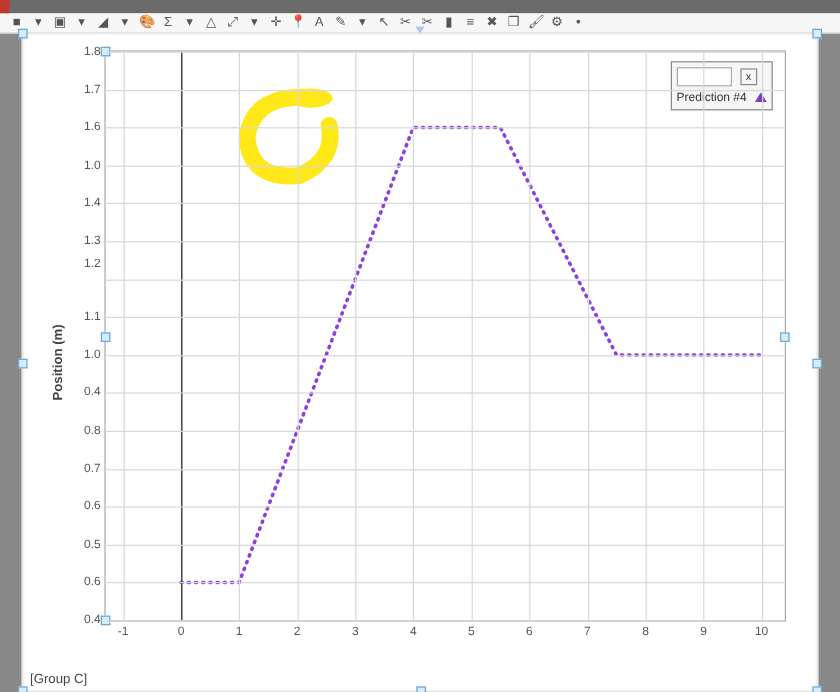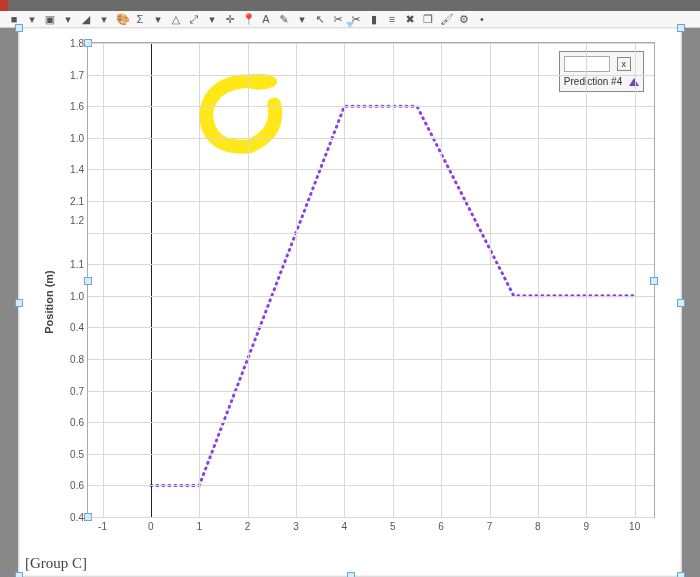--- a/index.html
+++ b/index.html
@@ -10,21 +10,21 @@
   .tb-icon{width:12px;height:12px;display:inline-block;}
   .panel{position:absolute;left:18px;right:18px;top:27px;bottom:0;background:#fff;border:1px solid #ddd;box-shadow:inset 0 0 2px #ccc;}
   .plot-area{position:absolute;left:68px;right:26px;top:14px;bottom:58px;background:#fff;border:1px solid #aaa;}
   .grid-major-v{position:absolute;top:0;bottom:0;width:1px;background:#d8d8d8;}
   .grid-major-h{position:absolute;left:0;right:0;height:1px;background:#d8d8d8;}
   .zero-line-v{position:absolute;top:0;bottom:0;width:1.5px;background:#222;}
   .tick-y{position:absolute;right:100%;margin-right:4px;transform:translateY(-50%);white-space:nowrap;color:#555;}
   .tick-x{position:absolute;top:100%;margin-top:4px;transform:translateX(-50%);white-space:nowrap;color:#555;}
   .ylabel{position:absolute;left:30px;top:50%;transform:translate(-50%,-50%) rotate(-90deg);font-weight:bold;color:#444;font-size:11px;white-space:nowrap;}
   .xlabel{position:absolute;bottom:26px;left:0;right:0;text-align:center;color:#444;font-size:11px;}
-  .bottom-label{position:absolute;bottom:4px;left:6px;color:#444;font-size:15px;font-family:Liberation Serif, serif;}
+  .bottom-label{position:absolute;bottom:4px;left:6px;color:#444;font-size:11px;}
   .legend-box{position:absolute;right:10px;top:8px;background:#f6f6f6;border:1px solid #888;padding:4px 4px;min-width:70px;}
   .legend-input{display:inline-block;width:44px;height:14px;background:#fff;border:1px solid #aaa;vertical-align:middle;}
   .legend-close{display:inline-block;vertical-align:middle;margin-left:4px;width:12px;height:12px;text-align:center;line-height:12px;border:1px solid #888;font-size:9px;cursor:pointer;}
   .legend-row{margin-top:4px;}
   .legend-marker{display:inline-block;width:0;height:0;border-left:5px solid transparent;border-right:5px solid transparent;border-bottom:8px solid #7a3fbf;vertical-align:middle;margin-left:4px;}
   .yellow-mark{position:absolute;pointer-events:none;opacity:.9;}
   svg.series{position:absolute;left:0;top:0;width:100%;height:100%;overflow:visible;pointer-events:none;}
   .tri-down{position:absolute;left:50%;top:-6px;transform:translateX(-50%);width:0;height:0;border-left:4px solid transparent;border-right:4px solid transparent;border-top:6px solid #a7ccee;}
   .edge-handle{position:absolute;width:6px;height:6px;border:1px solid #6aa8d4;background:#d6ecfb;}
 </style>
@@ -138,21 +138,21 @@
         <span class="tick-y" style="top: 316px;">0.8</span>
         <div class="grid-major-h" style="top: 284.4px;"></div>
         <span class="tick-y" style="top: 284.4px;">0.4</span>
         <div class="grid-major-h" style="top: 252.8px;"></div>
         <span class="tick-y" style="top: 252.8px; text-align: right;">1.0</span>
         <div class="grid-major-h" style="top: 221.2px;"></div>
         <span class="tick-y" style="top: 221.2px;">1.1</span>
         <div class="grid-major-h" style="top: 189.6px;"></div>
         <span class="tick-y" style="top: 177px;">1.2</span>
         <div class="grid-major-h" style="top: 158px;"></div>
-        <span class="tick-y" style="top: 158px;">2.1</span>
+        <span class="tick-y" style="top: 158px;">1.3</span>
         <div class="grid-major-h" style="top: 126.4px;"></div>
         <span class="tick-y" style="top: 126.4px;">1.4</span>
         <div class="grid-major-h" style="top: 94.8px;"></div>
         <span class="tick-y" style="top: 94.8px;">1.0</span>
         <div class="grid-major-h" style="top: 63.2px;"></div>
         <span class="tick-y" style="top: 63.2px;">1.6</span>
         <div class="grid-major-h" style="top: 31.6px;"></div>
         <span class="tick-y" style="top: 31.6px;">1.7</span>
         <div class="grid-major-h" style="top: 0px;"></div>
         <span class="tick-y" style="top: 0px;">1.8</span>

